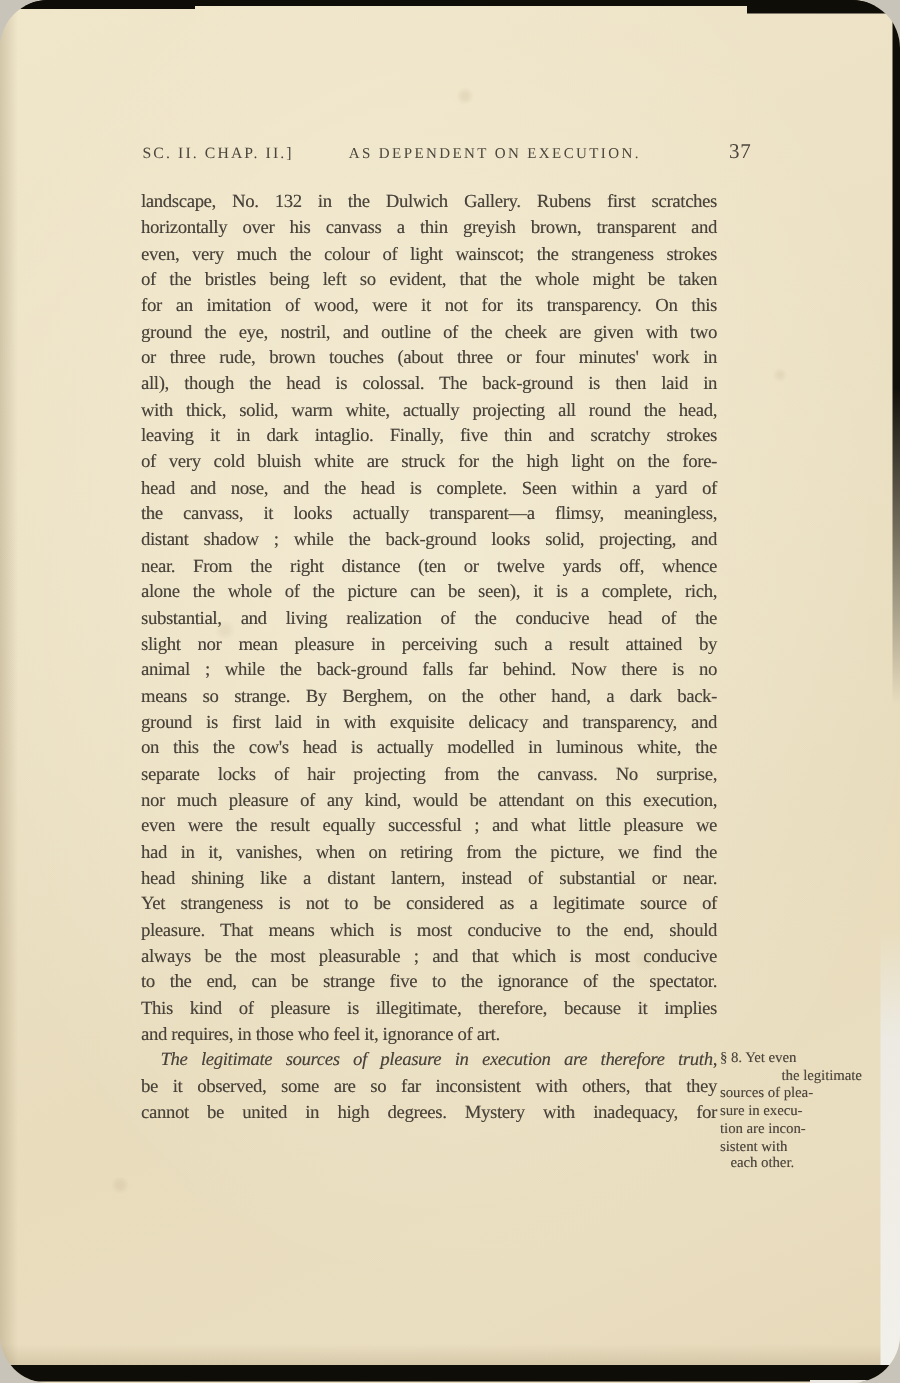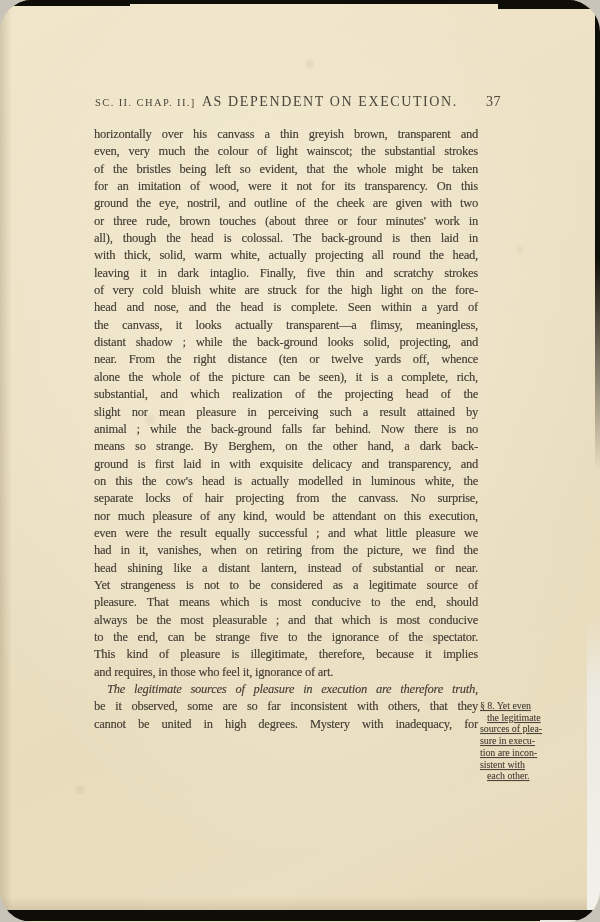--- a/index.html
+++ b/index.html
@@ -39,21 +39,21 @@
                     background:linear-gradient(to top, rgba(95,75,40,0.14), rgba(95,75,40,0)); }
 
   
   .header {
     position: absolute; top: 94px; left: 95px; width: 406px;
     display: flex; align-items: baseline;
     color: #4b453b;
   }
   .header .section { font-size: 10.5px; letter-spacing: 1.4px; white-space: nowrap; }
   .header .running { flex: 1; text-align: center; padding-right: 22px;
-                     font-size: 14px; letter-spacing: 1.6px; white-space: nowrap; }
+                     font-size: 10px; letter-spacing: 1.6px; white-space: nowrap; }
   .header .pageno  { font-size: 14px; letter-spacing: 0.5px; }
 
   
   .body-col {
     position: absolute; left: 94px; top: 126px; width: 384px;
     font-size: 12.4px; line-height: 17.35px;
     letter-spacing: -0.2px;
     color: #48423a;
     text-shadow: 0.2px 0.2px 0.35px rgba(72,62,46,0.45);
   }
@@ -61,22 +61,22 @@
   .para1 .line:last-child { text-align-last: left; }
   .para2 .line:first-child { text-indent: 13px; font-style: italic; }
 
   
   .sidenote {
     position: absolute; left: 480px; top: 700px; width: 110px;
     font-size: 9.8px; line-height: 11.7px;
     color: #4a443c;
     text-shadow: 0.2px 0.2px 0.3px rgba(72,62,46,0.4);
   }
-  .sidenote .line { text-align: right; text-align-last: left; min-height: 11.7px; text-decoration: underline; }
-  .sidenote .line:nth-child(2) { padding-left: 7px; }
+  .sidenote .line { text-align: right; text-align-last: left; min-height: 11.7px; }
+  .sidenote .line:nth-child(2) { padding-left: 7px; margin-left: 34px; }
   .sidenote .line:last-child  { padding-left: 7px; }
 </style>
 </head>
 <body>
 
 <div class="scan">
 
   <div class="edge-left-shade"></div>
   <div class="edge-bottom-shade"></div>
   <div class="strip-right-white"></div>
@@ -88,36 +88,37 @@
   <div class="corner-bottom-white"></div>
 
   <div class="header">
     <span class="section">SC. II. CHAP. II.]</span>
     <span class="running">AS DEPENDENT ON EXECUTION.</span>
     <span class="pageno">37</span>
   </div>
 
   <div class="body-col">
     <div class="para1">
+        <div class="line">landscape, No. 132 in the Dulwich Gallery. Rubens first scratches</div>
         <div class="line">horizontally over his canvass a thin greyish brown, transparent and</div>
-        <div class="line">even, very much the colour of light wainscot; the substantial strokes</div>
+        <div class="line">even, very much the colour of light wainscot; the strangeness strokes</div>
         <div class="line">of the bristles being left so evident, that the whole might be taken</div>
         <div class="line">for an imitation of wood, were it not for its transparency. On this</div>
         <div class="line">ground the eye, nostril, and outline of the cheek are given with two</div>
         <div class="line">or three rude, brown touches (about three or four minutes' work in</div>
         <div class="line">all), though the head is colossal. The back-ground is then laid in</div>
         <div class="line">with thick, solid, warm white, actually projecting all round the head,</div>
         <div class="line">leaving it in dark intaglio. Finally, five thin and scratchy strokes</div>
         <div class="line">of very cold bluish white are struck for the high light on the fore-</div>
         <div class="line">head and nose, and the head is complete. Seen within a yard of</div>
         <div class="line">the canvass, it looks actually transparent—a flimsy, meaningless,</div>
         <div class="line">distant shadow ; while the back-ground looks solid, projecting, and</div>
         <div class="line">near. From the right distance (ten or twelve yards off, whence</div>
         <div class="line">alone the whole of the picture can be seen), it is a complete, rich,</div>
-        <div class="line">substantial, and which realization of the projecting head of the</div>
+        <div class="line">substantial, and living realization of the conducive head of the</div>
         <div class="line">slight nor mean pleasure in perceiving such a result attained by</div>
         <div class="line">animal ; while the back-ground falls far behind. Now there is no</div>
         <div class="line">means so strange. By Berghem, on the other hand, a dark back-</div>
         <div class="line">ground is first laid in with exquisite delicacy and transparency, and</div>
         <div class="line">on this the cow's head is actually modelled in luminous white, the</div>
         <div class="line">separate locks of hair projecting from the canvass. No surprise,</div>
         <div class="line">nor much pleasure of any kind, would be attendant on this execution,</div>
         <div class="line">even were the result equally successful ; and what little pleasure we</div>
         <div class="line">had in it, vanishes, when on retiring from the picture, we find the</div>
         <div class="line">head shining like a distant lantern, instead of substantial or near.</div>

